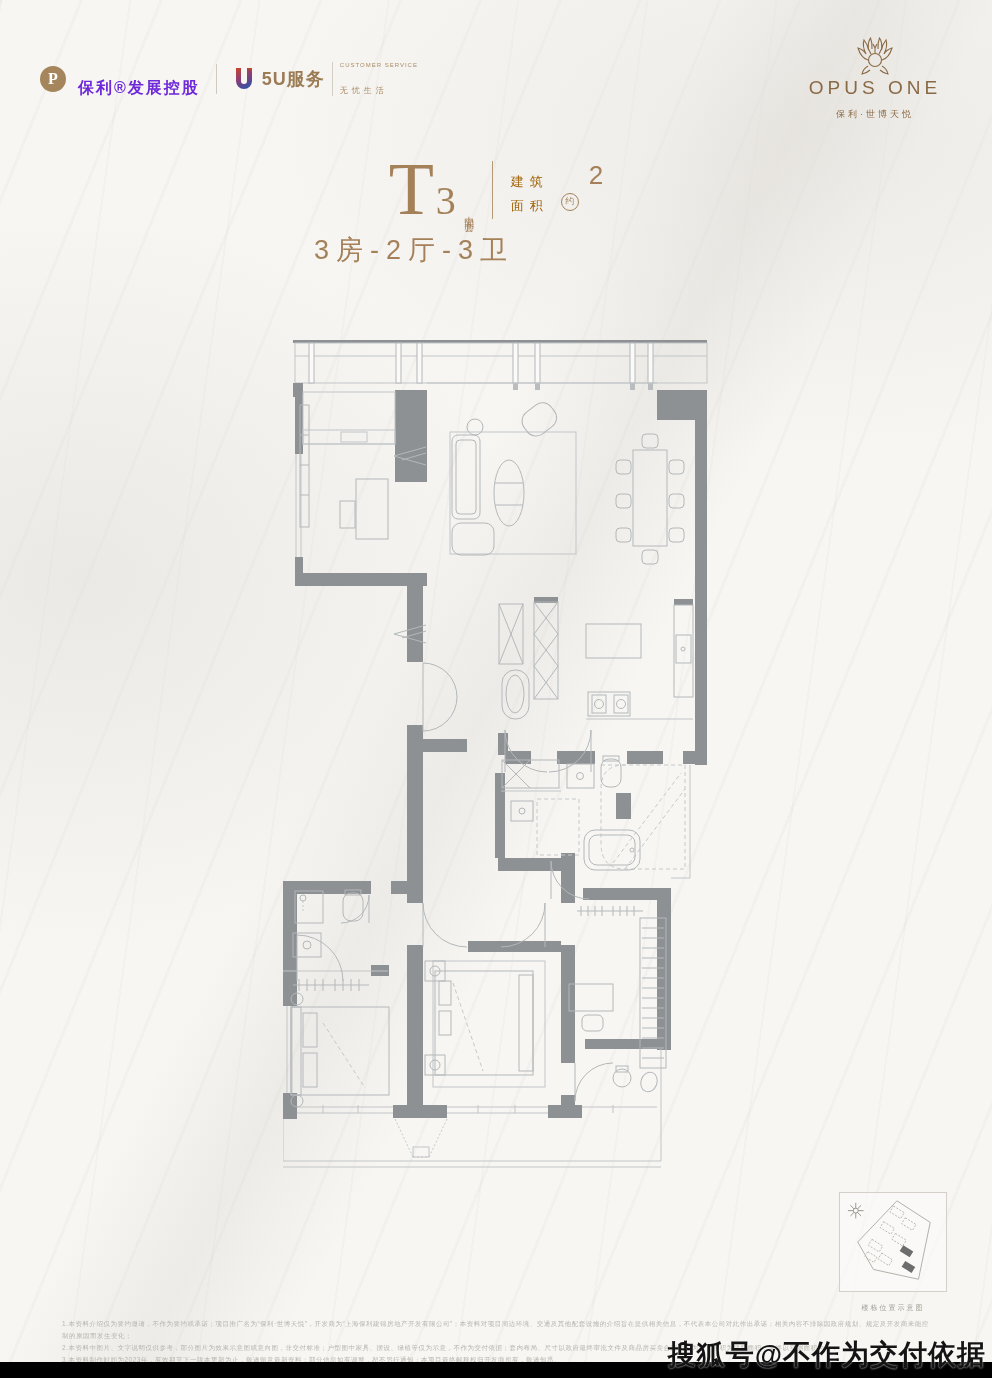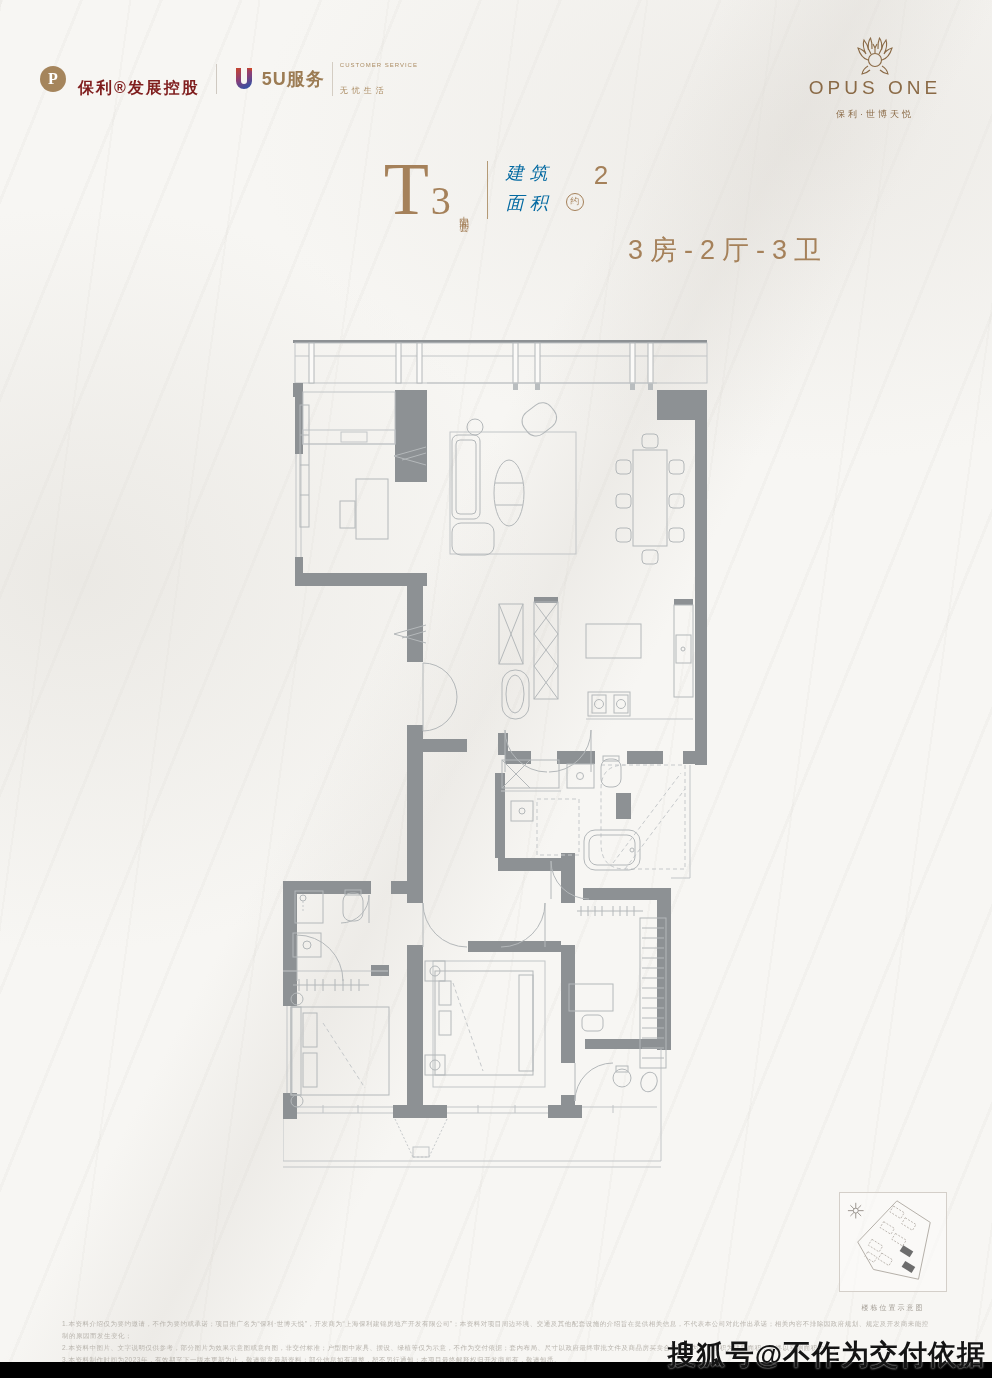--- a/index.html
+++ b/index.html
@@ -15,47 +15,47 @@
       repeating-linear-gradient(112deg, rgba(206,203,197,.12) 0 3px, transparent 3px 74px),
       repeating-linear-gradient(98deg, rgba(215,212,206,.14) 0 2px, transparent 2px 128px);
   }
   .abs { position:absolute; }
 
   
   .hdr-left { left:40px; top:58px; display:flex; align-items:center; gap:12px; }
   .poly-disc { width:26px; height:26px; border-radius:50%; background:#a5855c; color:#fff;
     display:flex; align-items:center; justify-content:center; font-weight:bold; font-size:16px;
     font-family:"Liberation Serif", serif; }
-  .poly-name { color:#7f1d1d; font-size:16px; letter-spacing:2px; font-weight:bold;margin-top:20px; }
+  .poly-name { color:#6d28d9; font-size:16px; letter-spacing:2px; font-weight:bold;margin-top:20px; }
   .hdr-sep { width:1px; height:30px; background:#cfc9c1; margin:0 4px; }
   .svc { display:flex; align-items:center; gap:7px; }
   .svc-name { color:#9c7c54; font-size:18px; font-weight:bold; letter-spacing:1px; }
   .svc-tags { display:flex; flex-direction:column; gap:17px; border-left:1px solid #d4cdc3; padding-left:7px; }
   .svc-tag-top { color:#ab8c63; font-size:6px; letter-spacing:1px; }
   .svc-tag-bot { color:#ab8c63; font-size:8px; letter-spacing:4px; }
 
   .hdr-right { right:42px; top:36px; width:150px; text-align:center; }
   .brand-title { color:#8a6a46; font-size:19px; letter-spacing:4px; margin-top:1px;
     font-family:"Liberation Sans", sans-serif; }
   .brand-sub { color:#8a6a46; font-size:9px; letter-spacing:3px; margin-top:9px; }
 
   
   .title-row { left:0; top:158px; width:992px; display:flex; justify-content:center; align-items:flex-end; gap:0; }
   .t-letter { font-family:"Liberation Serif", serif; color:#a5815a; font-size:74px; line-height:.85; }
   .t-digit  { font-family:"Liberation Serif", serif; color:#a5815a; font-size:40px; line-height:1; margin-left:2px; }
   .t-tag { writing-mode:vertical-rl; color:#a5815a; font-size:10px; letter-spacing:3px; margin:0 0 4px 6px; }
   .t-div { width:1px; height:58px; background:#b49a76; margin:0 18px 2px 16px; }
   .t-area-label { display:flex; flex-direction:column; gap:6px; margin-bottom:6px; }
-  .t-area-label span { color:#0369a1; font-size:18px; letter-spacing:6px;font-style:italic; }
+  .t-area-label span { color:#a16207; font-size:13px; letter-spacing:6px; }
   .t-approx { width:18px; height:18px; border:1px solid #a5815a; border-radius:50%;
     color:#a5815a; font-size:9px; display:flex; align-items:center; justify-content:center;
     margin:0 10px 10px 12px; }
   .t-value { color:#a5815a; font-size:62px; font-weight:300; letter-spacing:4px; line-height:.8; }
   .t-sup { color:#a5815a; font-size:26px; font-weight:300; margin-bottom:30px; }
-  .t-layout { left:0; top:232px; width:828px; text-align:right;
+  .t-layout { left:0; top:232px; width:828px; text-align:center;
     color:#a5815a; font-size:27px; letter-spacing:7px; }
 
   
   .plan { left:283px; top:333px; }
   .w  { fill:#8d9194; }
   .mw { fill:#b9bdbf; }
   .tl { stroke:#c2c5c7; stroke-width:1; fill:none; }
   .f  { stroke:#b4b8ba; stroke-width:1; fill:none; }
   .dsh{ stroke:#c6c9cb; stroke-width:1; fill:none; stroke-dasharray:4 3; }
   .dot{ stroke:#c6c9cb; stroke-width:1; fill:none; stroke-dasharray:2 2; }

